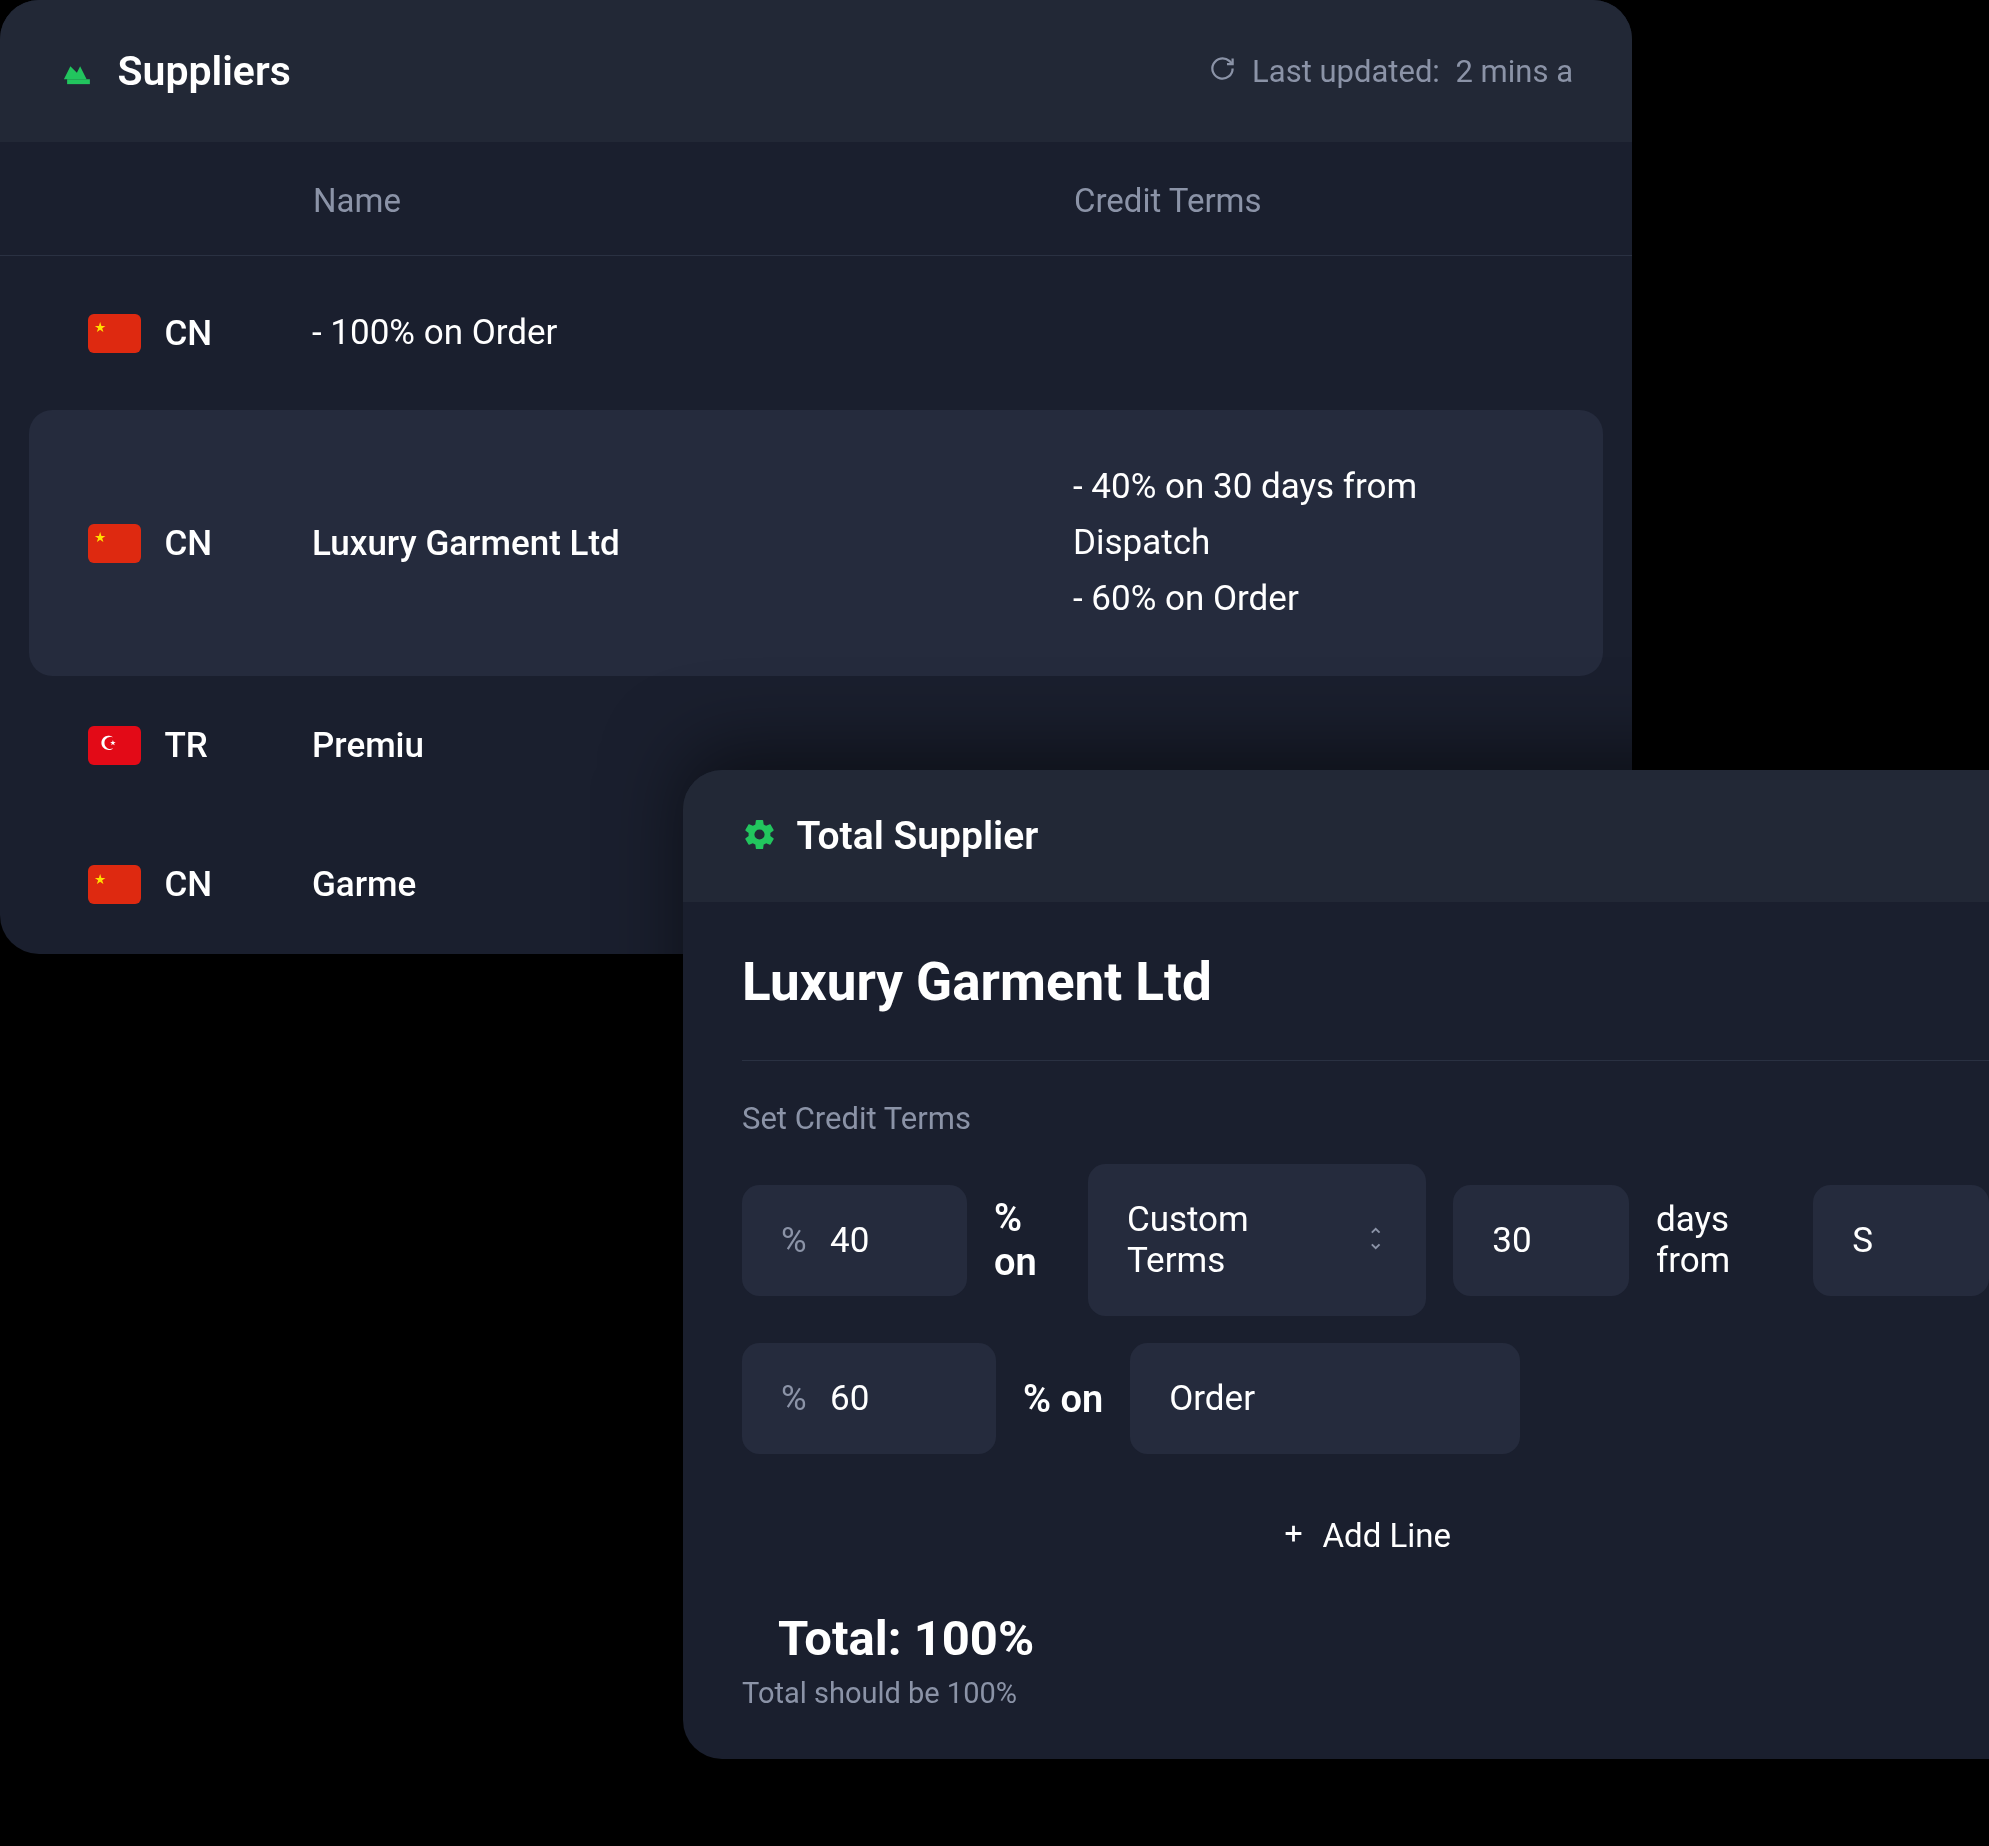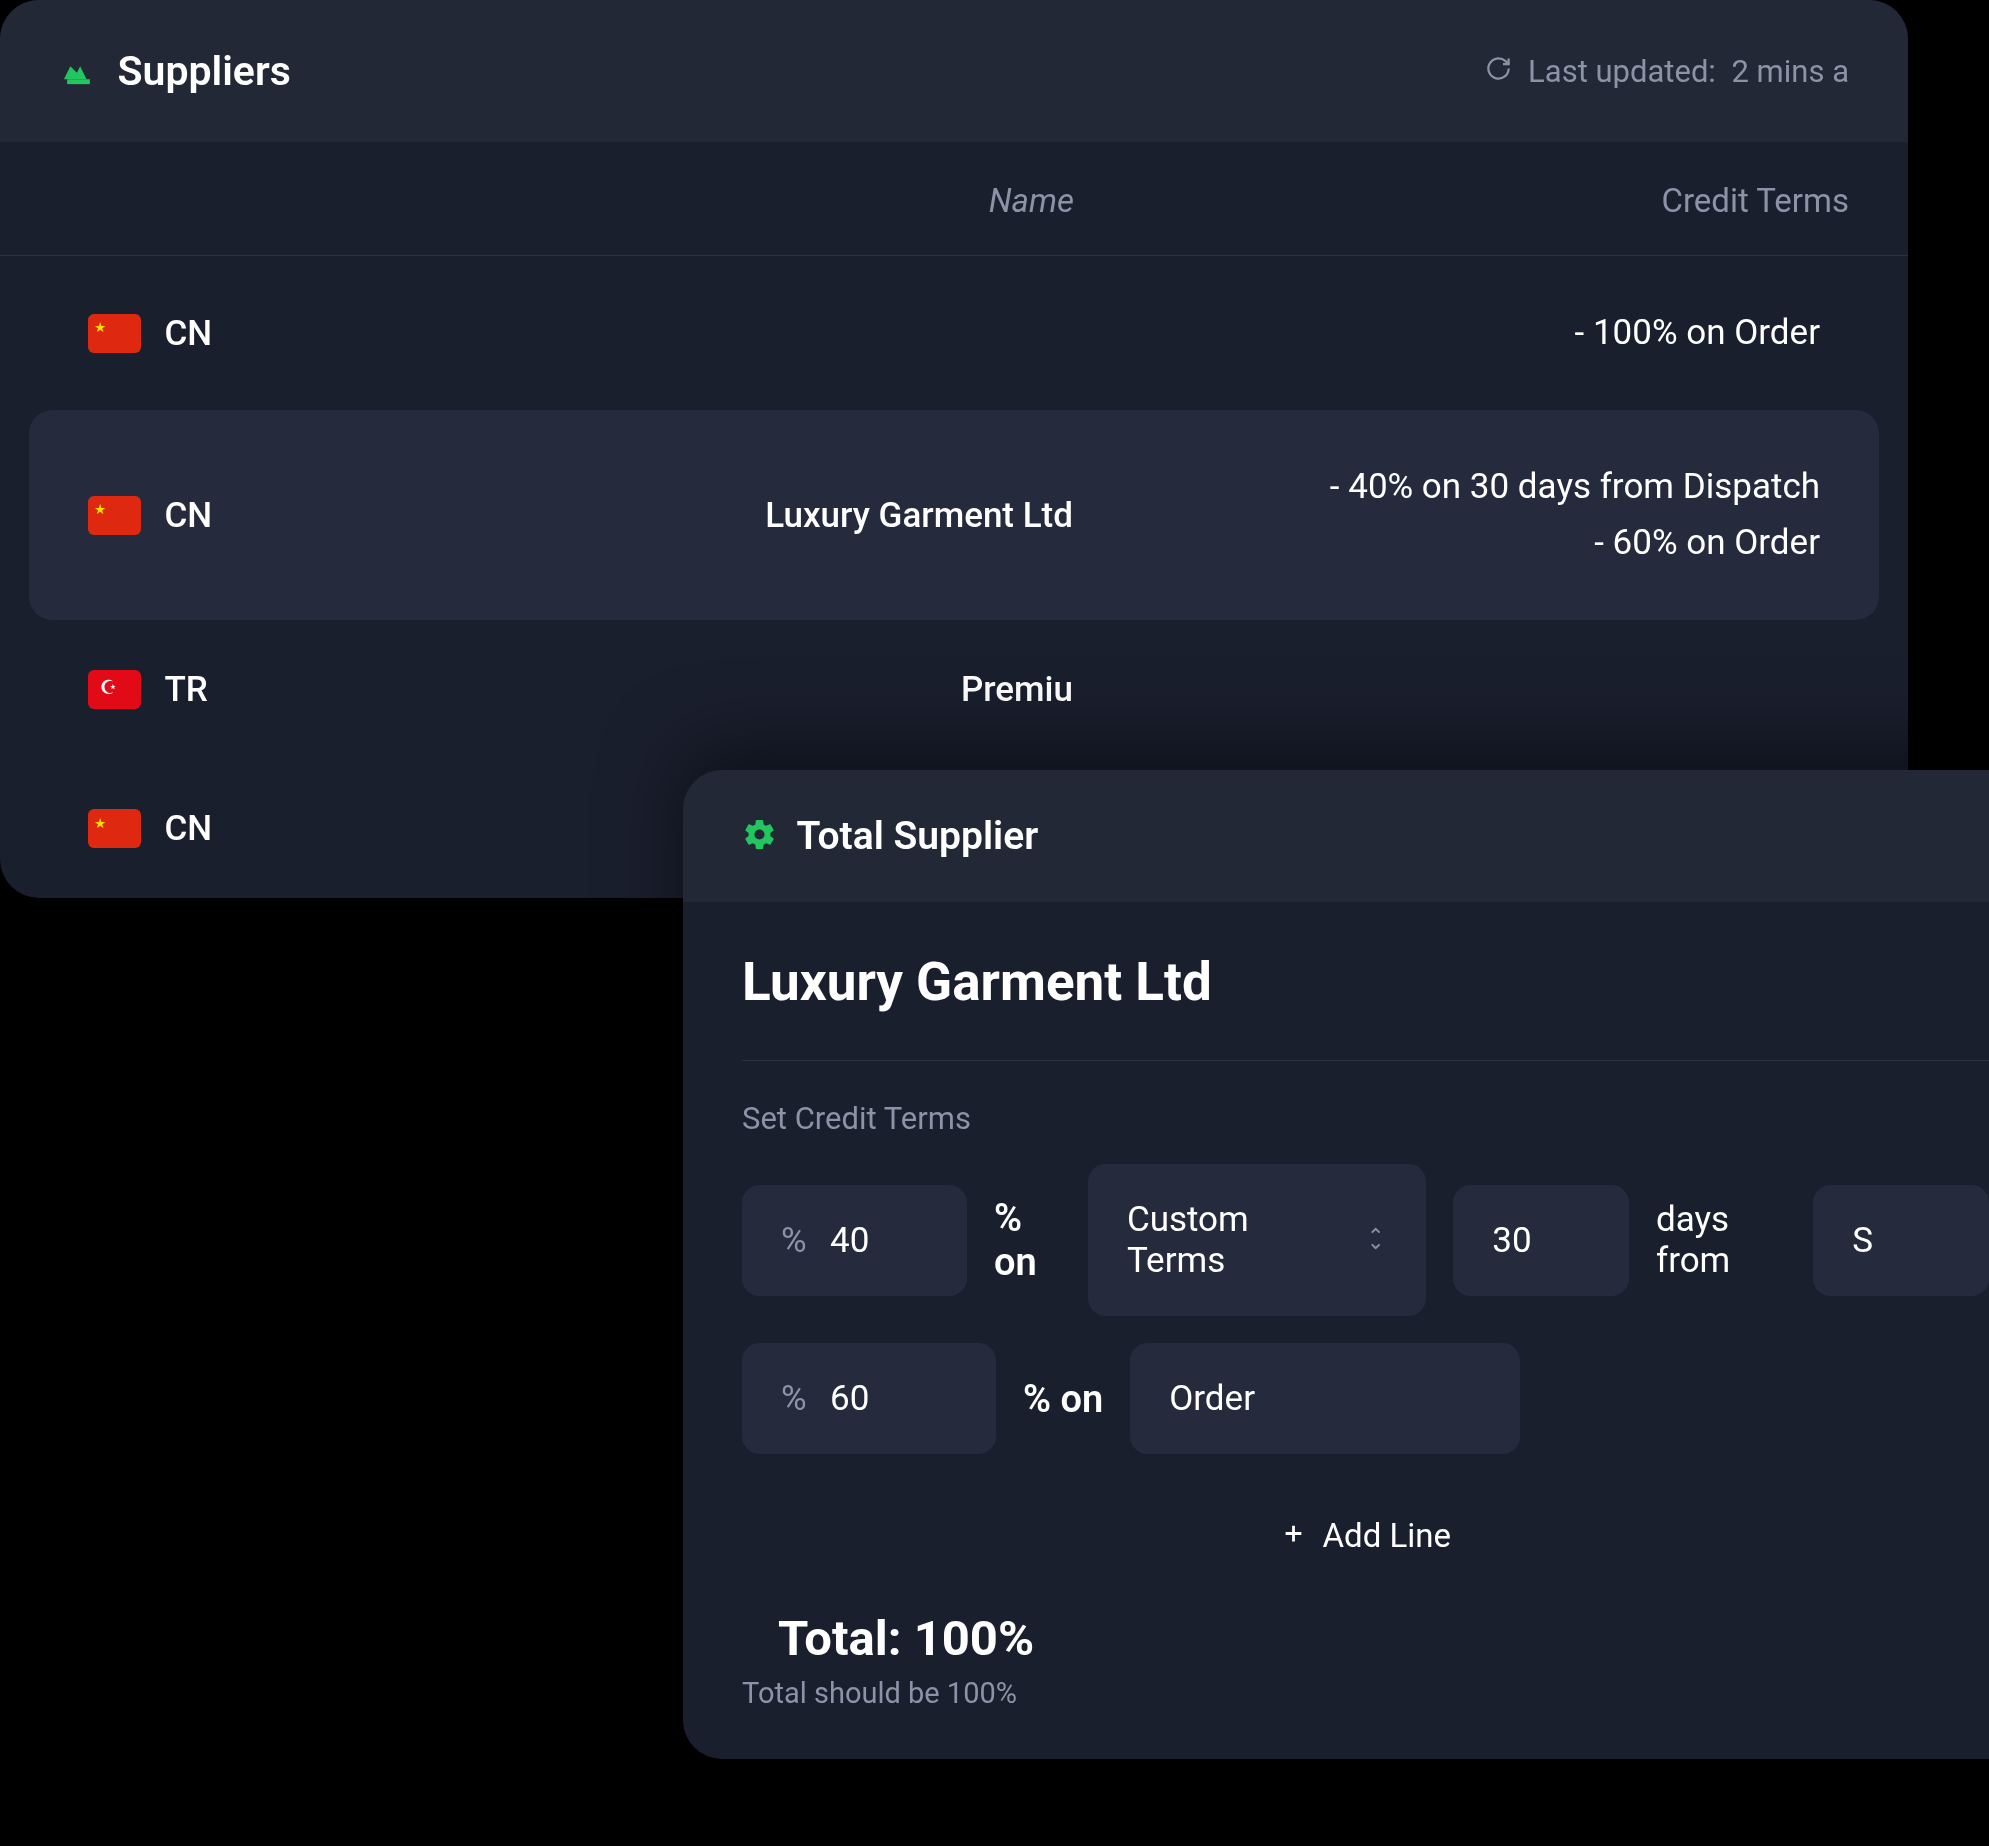--- a/index.html
+++ b/index.html
@@ -14,25 +14,24 @@
       width: 1990px;
       height: 1846px;
       overflow: hidden;
       position: relative;
     }
 
     .suppliers-card {
       position: absolute;
       top: 0;
       left: 0;
-      width: 1908px;
+      width: 1632px;
       background: #1a1f2e;
       border-radius: 39px;
       overflow: hidden;
-      text-align: right;
     }
 
     .suppliers-header {
       background: #222836;
       padding: 47px 59px;
       display: flex;
       align-items: center;
       justify-content: space-between;
     }
 
@@ -67,21 +66,20 @@
     }
 
     .col-country {
       width: 254px;
     }
 
     .col-name {
       width: 761px;
       color: #8b93a7;
       font-size: 33px;
-      font-style: italic;
     }
 
     .col-terms {
       flex: 1;
       color: #8b93a7;
       font-size: 33px;
     }
 
     .table-row {
       display: flex;

